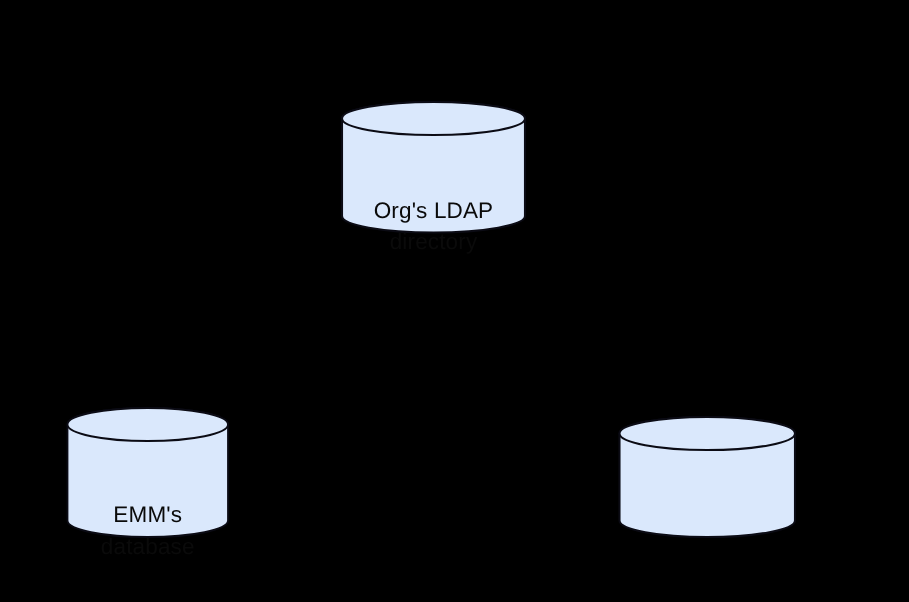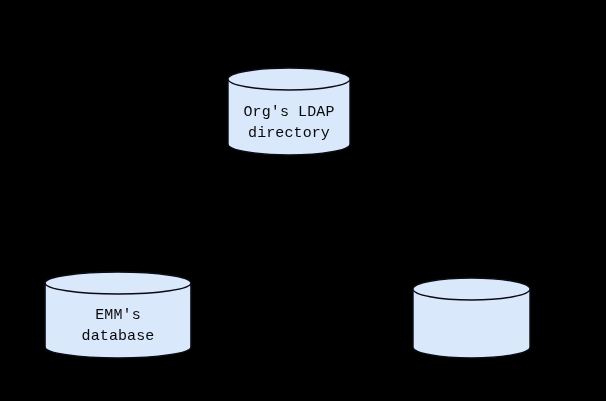--- a/index.html
+++ b/index.html
@@ -30,41 +30,42 @@
     height: 100%;
     display: block;
     overflow: visible;
   }
   .cyl-label {
     position: absolute;
     left: 0;
     width: 100%;
     text-align: center;
     color: #0a0a0a;
-    font-family: Liberation Mono, monospace;
+    font-family: Liberation Sans, sans-serif;
     font-size: 15px;
     line-height: 21px;
     white-space: pre-line;
     pointer-events: none;
     letter-spacing: 0.1px;
+    margin-top: 28px;
   }
 </style>
 </head>
 <body>
 
 <div id="canvas" style="width: 606px; height: 401px; background: rgb(0, 0, 0);">
     <div class="cylinder" style="left: 228px; top: 68px; width: 122px; height: 87px;">
       <svg viewBox="0 0 122 87" preserveAspectRatio="none">
         <path d="M 0,11 A 61,11 0 0 1 122,11 L 122,76 A 61,11 0 0 1 0,76 Z" fill="#dae8fc" stroke="#0b0b14" stroke-width="1.4" stroke-linejoin="round"></path>
         <ellipse cx="61" cy="11" rx="61" ry="11" fill="#dae8fc" stroke="#0b0b14" stroke-width="1.4"></ellipse>
       </svg>
       <div class="cyl-label" style="color: rgb(10, 10, 10); top: 33.5px;">Org's LDAP
 directory</div>
     </div>
-    <div class="cylinder" style="left: 45px; top: 272px; width: 146px; height: 86px;">
+    <div class="cylinder" style="left: 45px; top: 272px; width: 107px; height: 86px;">
       <svg viewBox="0 0 125 86" preserveAspectRatio="none">
         <path d="M 0,11 A 62.5,11 0 0 1 125,11 L 125,75 A 62.5,11 0 0 1 0,75 Z" fill="#dae8fc" stroke="#0b0b14" stroke-width="1.4" stroke-linejoin="round"></path>
         <ellipse cx="62.5" cy="11" rx="62.5" ry="11" fill="#dae8fc" stroke="#0b0b14" stroke-width="1.4"></ellipse>
       </svg>
       <div class="cyl-label" style="color: rgb(10, 10, 10); top: 33px;">EMM's
 database</div>
     </div>
     <div class="cylinder" style="left: 413px; top: 278px; width: 117px; height: 80px;">
       <svg viewBox="0 0 117 80" preserveAspectRatio="none">
         <path d="M 0,11 A 58.5,11 0 0 1 117,11 L 117,69 A 58.5,11 0 0 1 0,69 Z" fill="#dae8fc" stroke="#0b0b14" stroke-width="1.4" stroke-linejoin="round"></path>

